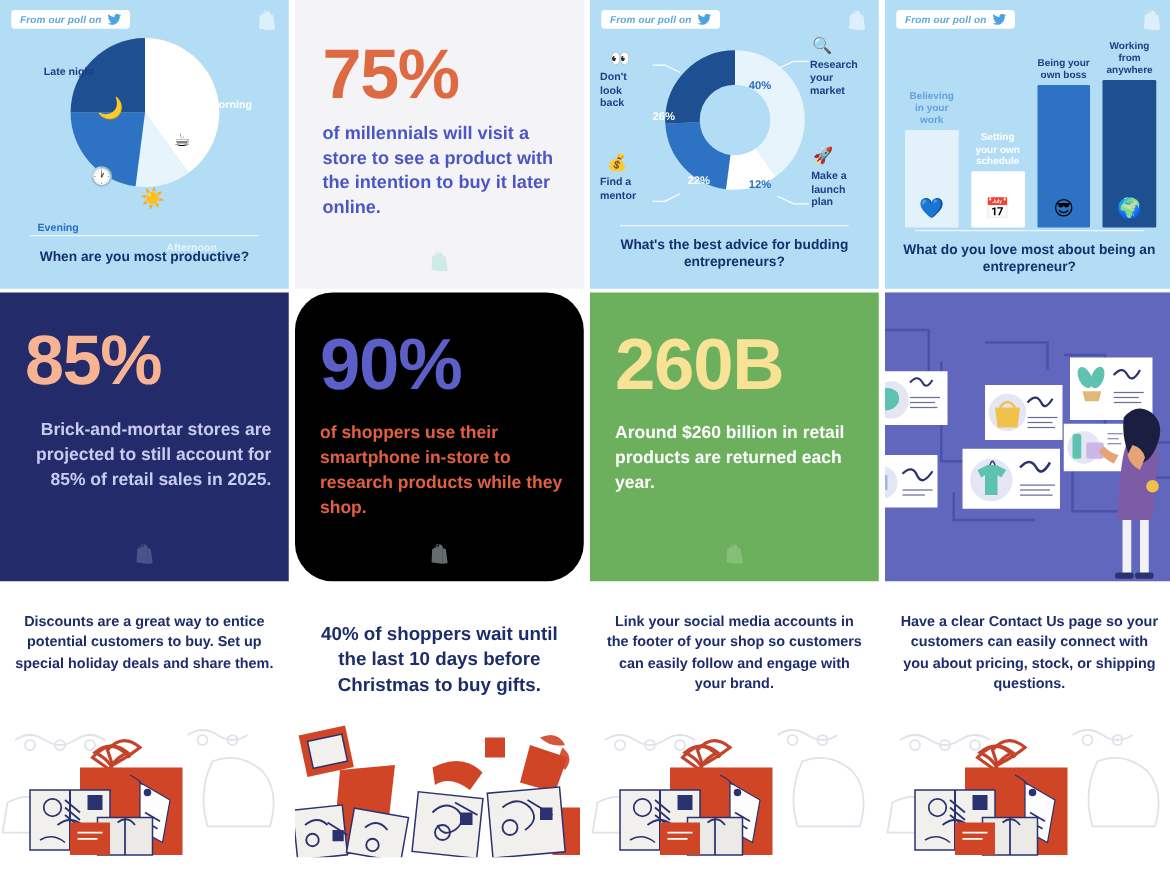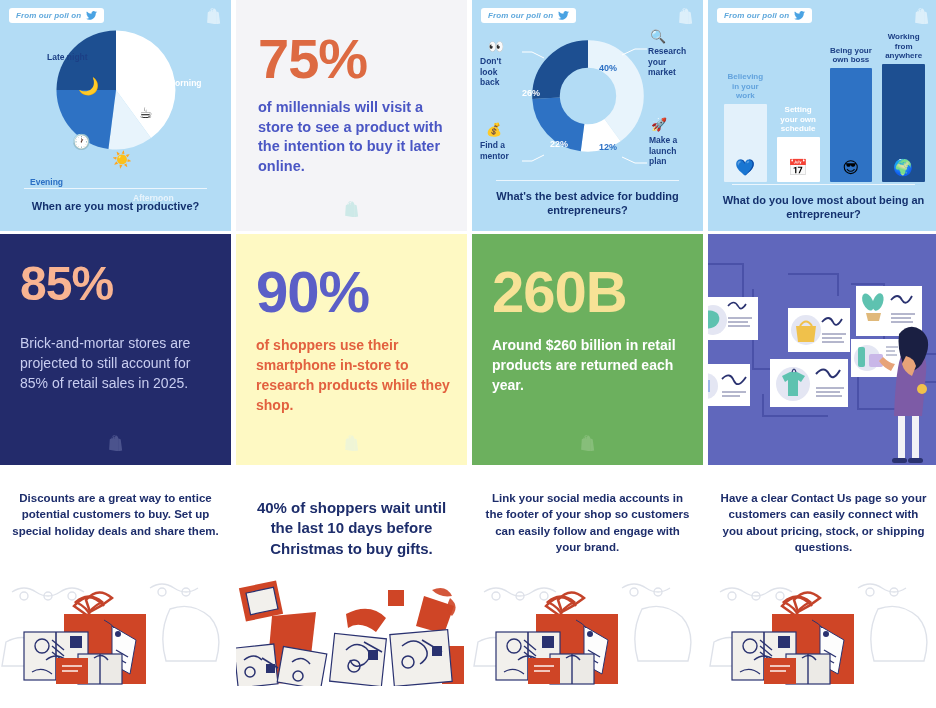--- a/index.html
+++ b/index.html
@@ -29,21 +29,21 @@
   }
   .tw{width:11px;height:9px;display:block;}
   .shopmark{position:absolute;right:10px;top:8px;width:14px;height:16px;opacity:.55;}
   .shopmark.center{position:absolute;left:50%;top:auto;bottom:14px;transform:translateX(-50%);right:auto;opacity:.45;}
 
   
   .t1{background:#b3dcf5;}
   .pie-wrap{position:absolute;left:0;right:0;top:22px;height:150px;}
   .pie{position:absolute;left:50%;top:6px;transform:translateX(-50%);width:124px;height:124px;}
   .lbl{position:absolute;font-size:8.5px;font-weight:bold;white-space:nowrap;}
-  .lbl.latenight{left:47px;top:30px;color:#1c3f85;}
+  .lbl.latenight{left:35px;top:30px;color:#1c3f85;}
   .lbl.morning{left:168px;top:56px;color:#ffffff;}
   .lbl.afternoon{left:133px;top:171px;color:#e8f4fc;}
   .lbl.evening{left:30px;top:155px;color:#2a6fc4;}
   .emoji{position:absolute;font-size:17px;line-height:1;}
   .e-moon{left:78px;top:56px;}
   .e-coffee{left:139px;top:83px;font-size:15px;}
   .e-clock{left:72px;top:112px;font-size:15px;}
   .e-sun{left:112px;top:130px;font-size:16px;}
   .divider{position:absolute;left:24px;right:24px;height:1px;background:rgba(255,255,255,.75);}
   .caption{
@@ -85,25 +85,25 @@
   .bars{position:absolute;left:16px;right:14px;top:32px;height:150px;display:flex;align-items:flex-end;gap:10px;}
   .barcol{flex:1;display:flex;flex-direction:column;justify-content:flex-end;align-items:flex-start;height:100%;position:relative;}
   .barlbl{font-size:8px;font-weight:bold;line-height:1.2;text-align:center;margin-bottom:3px;}
   .bar{width:100%;border-radius:1px;position:relative;display:flex;align-items:flex-end;justify-content:center;padding-bottom:6px;box-sizing:border-box;}
   .bar .bem{font-size:16px;line-height:1;}
   .t4 .divider{top:184px;}
   .t4 .caption{top:194px;}
 
   
   .t5{background:#232b6b;}
-  .t5 .big-num{position:absolute;left:20px;top:28px;font-size:48px;color:#f8b492;}
-  .t5 .body{position:absolute;left:20px;right:14px;top:100px;font-size:14px;font-weight:normal;line-height:1.42;color:#c8cdf0;}
-
-  
-  .t6{background:#fef9c3;}
+  .t5 .big-num{position:absolute;left:20px;top:28px;font-size:56px;color:#f8b492;}
+  .t5 .body{position:absolute;left:20px;right:14px;top:100px;font-size:14px;font-weight:bold;line-height:1.42;color:#c8cdf0;text-align:right;}
+
+  
+  .t6{background:#000000;border-radius:30px;}
   .t6 .big-num{position:absolute;left:20px;top:31px;font-size:58px;color:#5b5fc7;}
   .t6 .body{position:absolute;left:20px;right:14px;top:102px;font-size:14px;font-weight:bold;line-height:1.42;color:#e2603f;}
 
   
   .t7{background:#6cb05e;}
   .t7 .big-num{position:absolute;left:20px;top:31px;font-size:58px;color:#f7e296;}
   .t7 .body{position:absolute;left:20px;right:14px;top:102px;font-size:14px;font-weight:bold;line-height:1.42;color:#ffffff;}
 
   
   .t8{background:#6067bc;}

